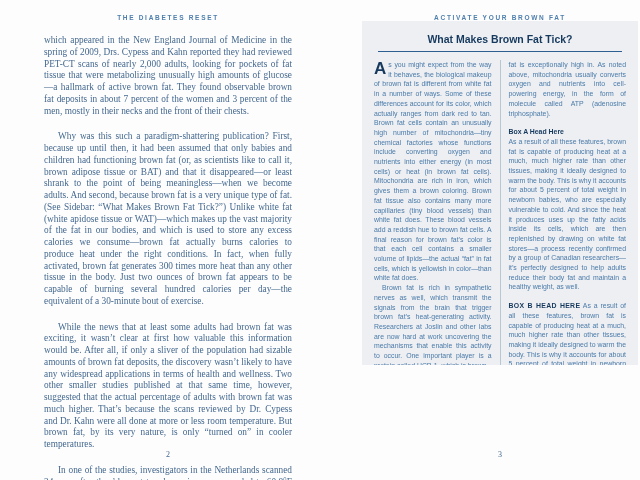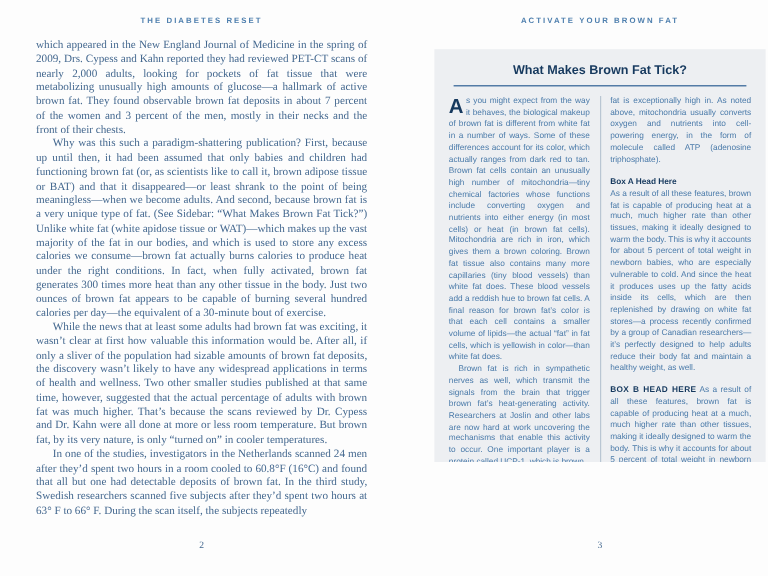--- a/index.html
+++ b/index.html
@@ -12,32 +12,32 @@
     font-family:"Liberation Sans", sans-serif;
     font-size:6.5px; font-weight:bold; letter-spacing:1.7px;
     color:#4e7fae; text-align:center; white-space:nowrap;
   }
   
   #page-left { position:absolute; left:30px; top:14px; width:276px; }
   .body-block {
     margin-top:12px; font-size:9.3px; line-height:11.75px;
     color:#44688f; text-align:justify;
   }
-  .body-block p { margin:0; text-indent:14px; }
+  .body-block p { margin:14px; text-indent:14px; }
   .body-block p.cont { text-indent:0; }
   .folio {
     position:absolute; top:450px; width:276px; text-align:center;
     font-size:8px; color:#44688f;
   }
   #folio-left { left:30px; }
   #folio-right { left:362px; }
   
   #page-right { position:absolute; left:362px; top:14px; width:276px; }
   .sidebar-box {
-    margin-top:20px; background:#edeff2; height:344px;
+    margin-top:0; background:#edeff2; height:344px;
     padding:9px 12px 5px 12px; box-sizing:border-box; overflow:hidden;
   }
   .box-title {
     font-family:"Liberation Sans", sans-serif; font-weight:bold;
     font-size:10.5px; color:#16395e; text-align:center; margin:3px 0 0 0;
   }
   .box-rule { border:none; border-top:1px solid #2d5f93; margin:6px 4px 8px 4px; }
   .box-cols { display:flex; align-items:stretch; }
   .bcol {
     flex:1 1 0; font-family:"Liberation Sans", sans-serif;

